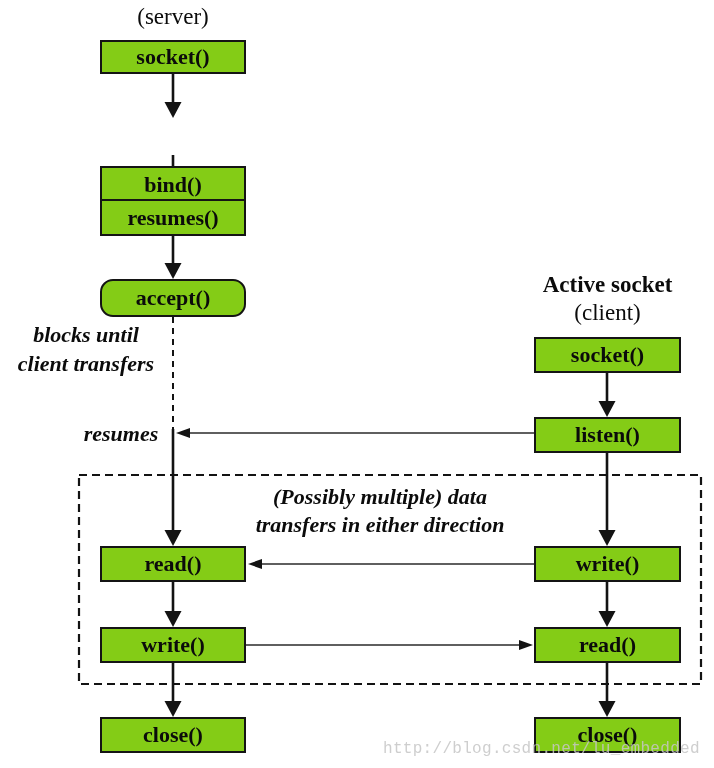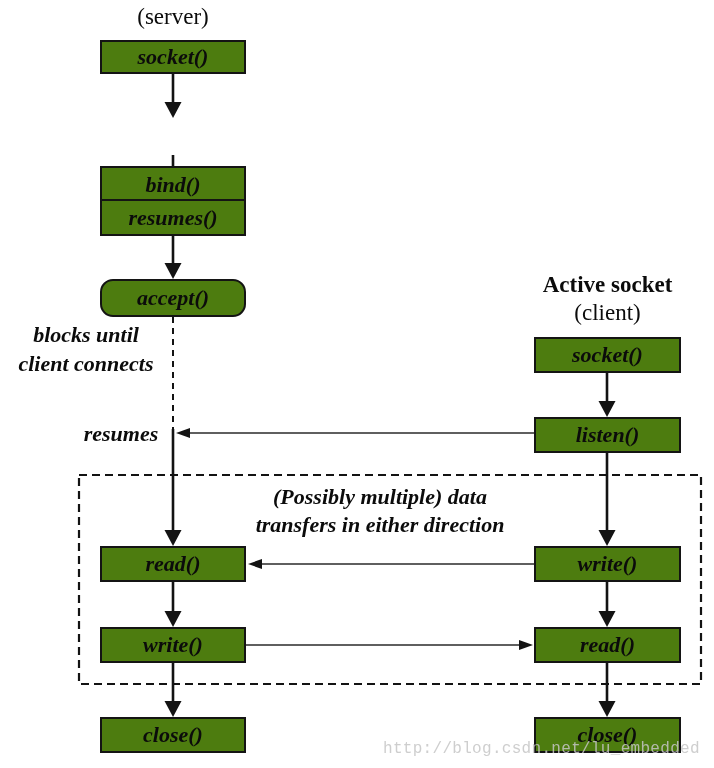--- a/index.html
+++ b/index.html
@@ -31,26 +31,25 @@
     stroke: #131313;
     stroke-width: 2.2;
     stroke-dasharray: 8 5;
   }
   .fbox {
     position: absolute;
     width: 146px;
     height: 36px;
     box-sizing: border-box;
     border: 2.5px solid #141414;
-    background: #4d7c0f;
+    background: #84cc16;
     display: flex;
     align-items: center;
     justify-content: center;
     font-size: 22px;
-    font-style: italic;
     font-weight: bold;
     z-index: 2;
   }
   .col-server .fbox { left: 100px; }
   .col-client .fbox { left: 534px; width: 147px; }
   .lbl {
     position: absolute;
     text-align: center;
     z-index: 2;
     white-space: nowrap;
@@ -157,21 +156,21 @@
   <div class="col-client">
     <div class="fbox" style="top:337px;">socket()</div>
     <div class="fbox" style="top:417px;">listen()</div>
     <div class="fbox" style="top:546px;">write()</div>
     <div class="fbox" style="top:627px;">read()</div>
     <div class="fbox" style="top:717px;">close()</div>
   </div>
 
   <div class="lbl note" style="left:0px; top:320px; width:172px; line-height:29px;">
     <div>blocks until</div>
-    <div>client connects</div>
+    <div>client transfers</div>
   </div>
 
   <div class="lbl note" style="left:66px; top:421px; width:110px;">resumes</div>
 
   <div class="lbl note" style="left:228px; top:483px; width:304px; line-height:28px;">
     <div>(Possibly multiple) data</div>
     <div>transfers in either direction</div>
   </div>
 
   <div id="watermark">http://blog.csdn.net/lu_embedded</div>

